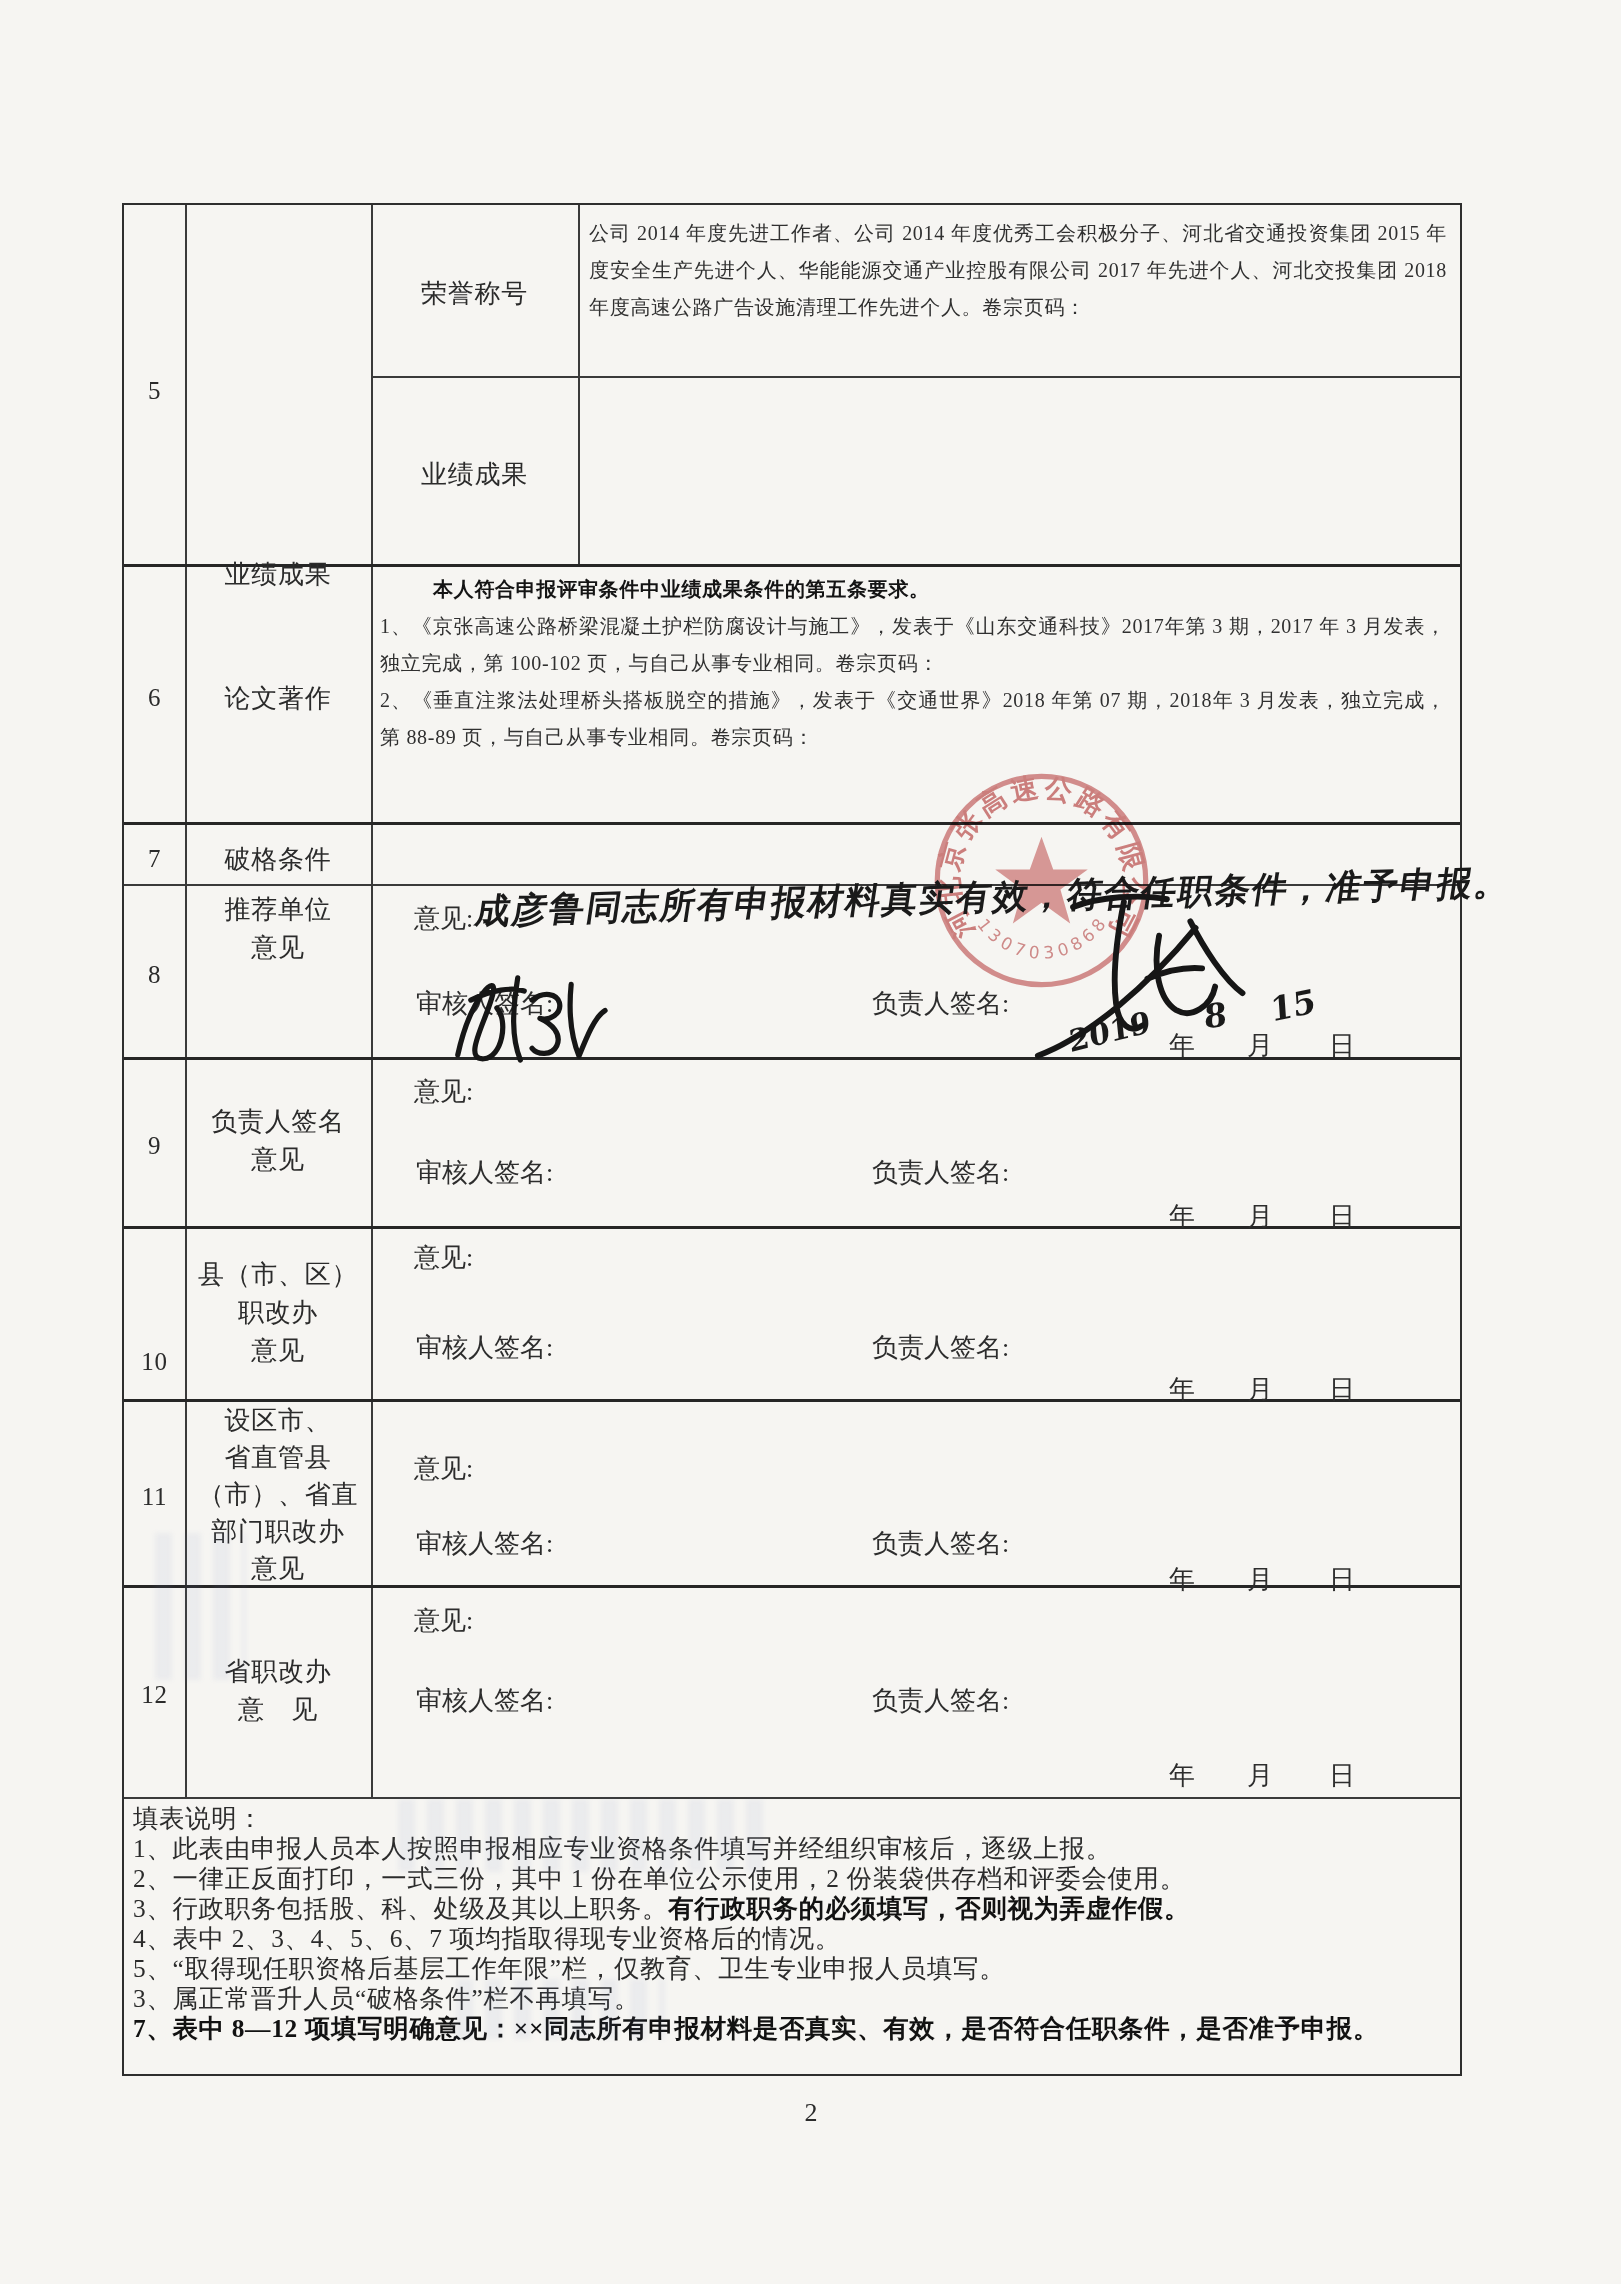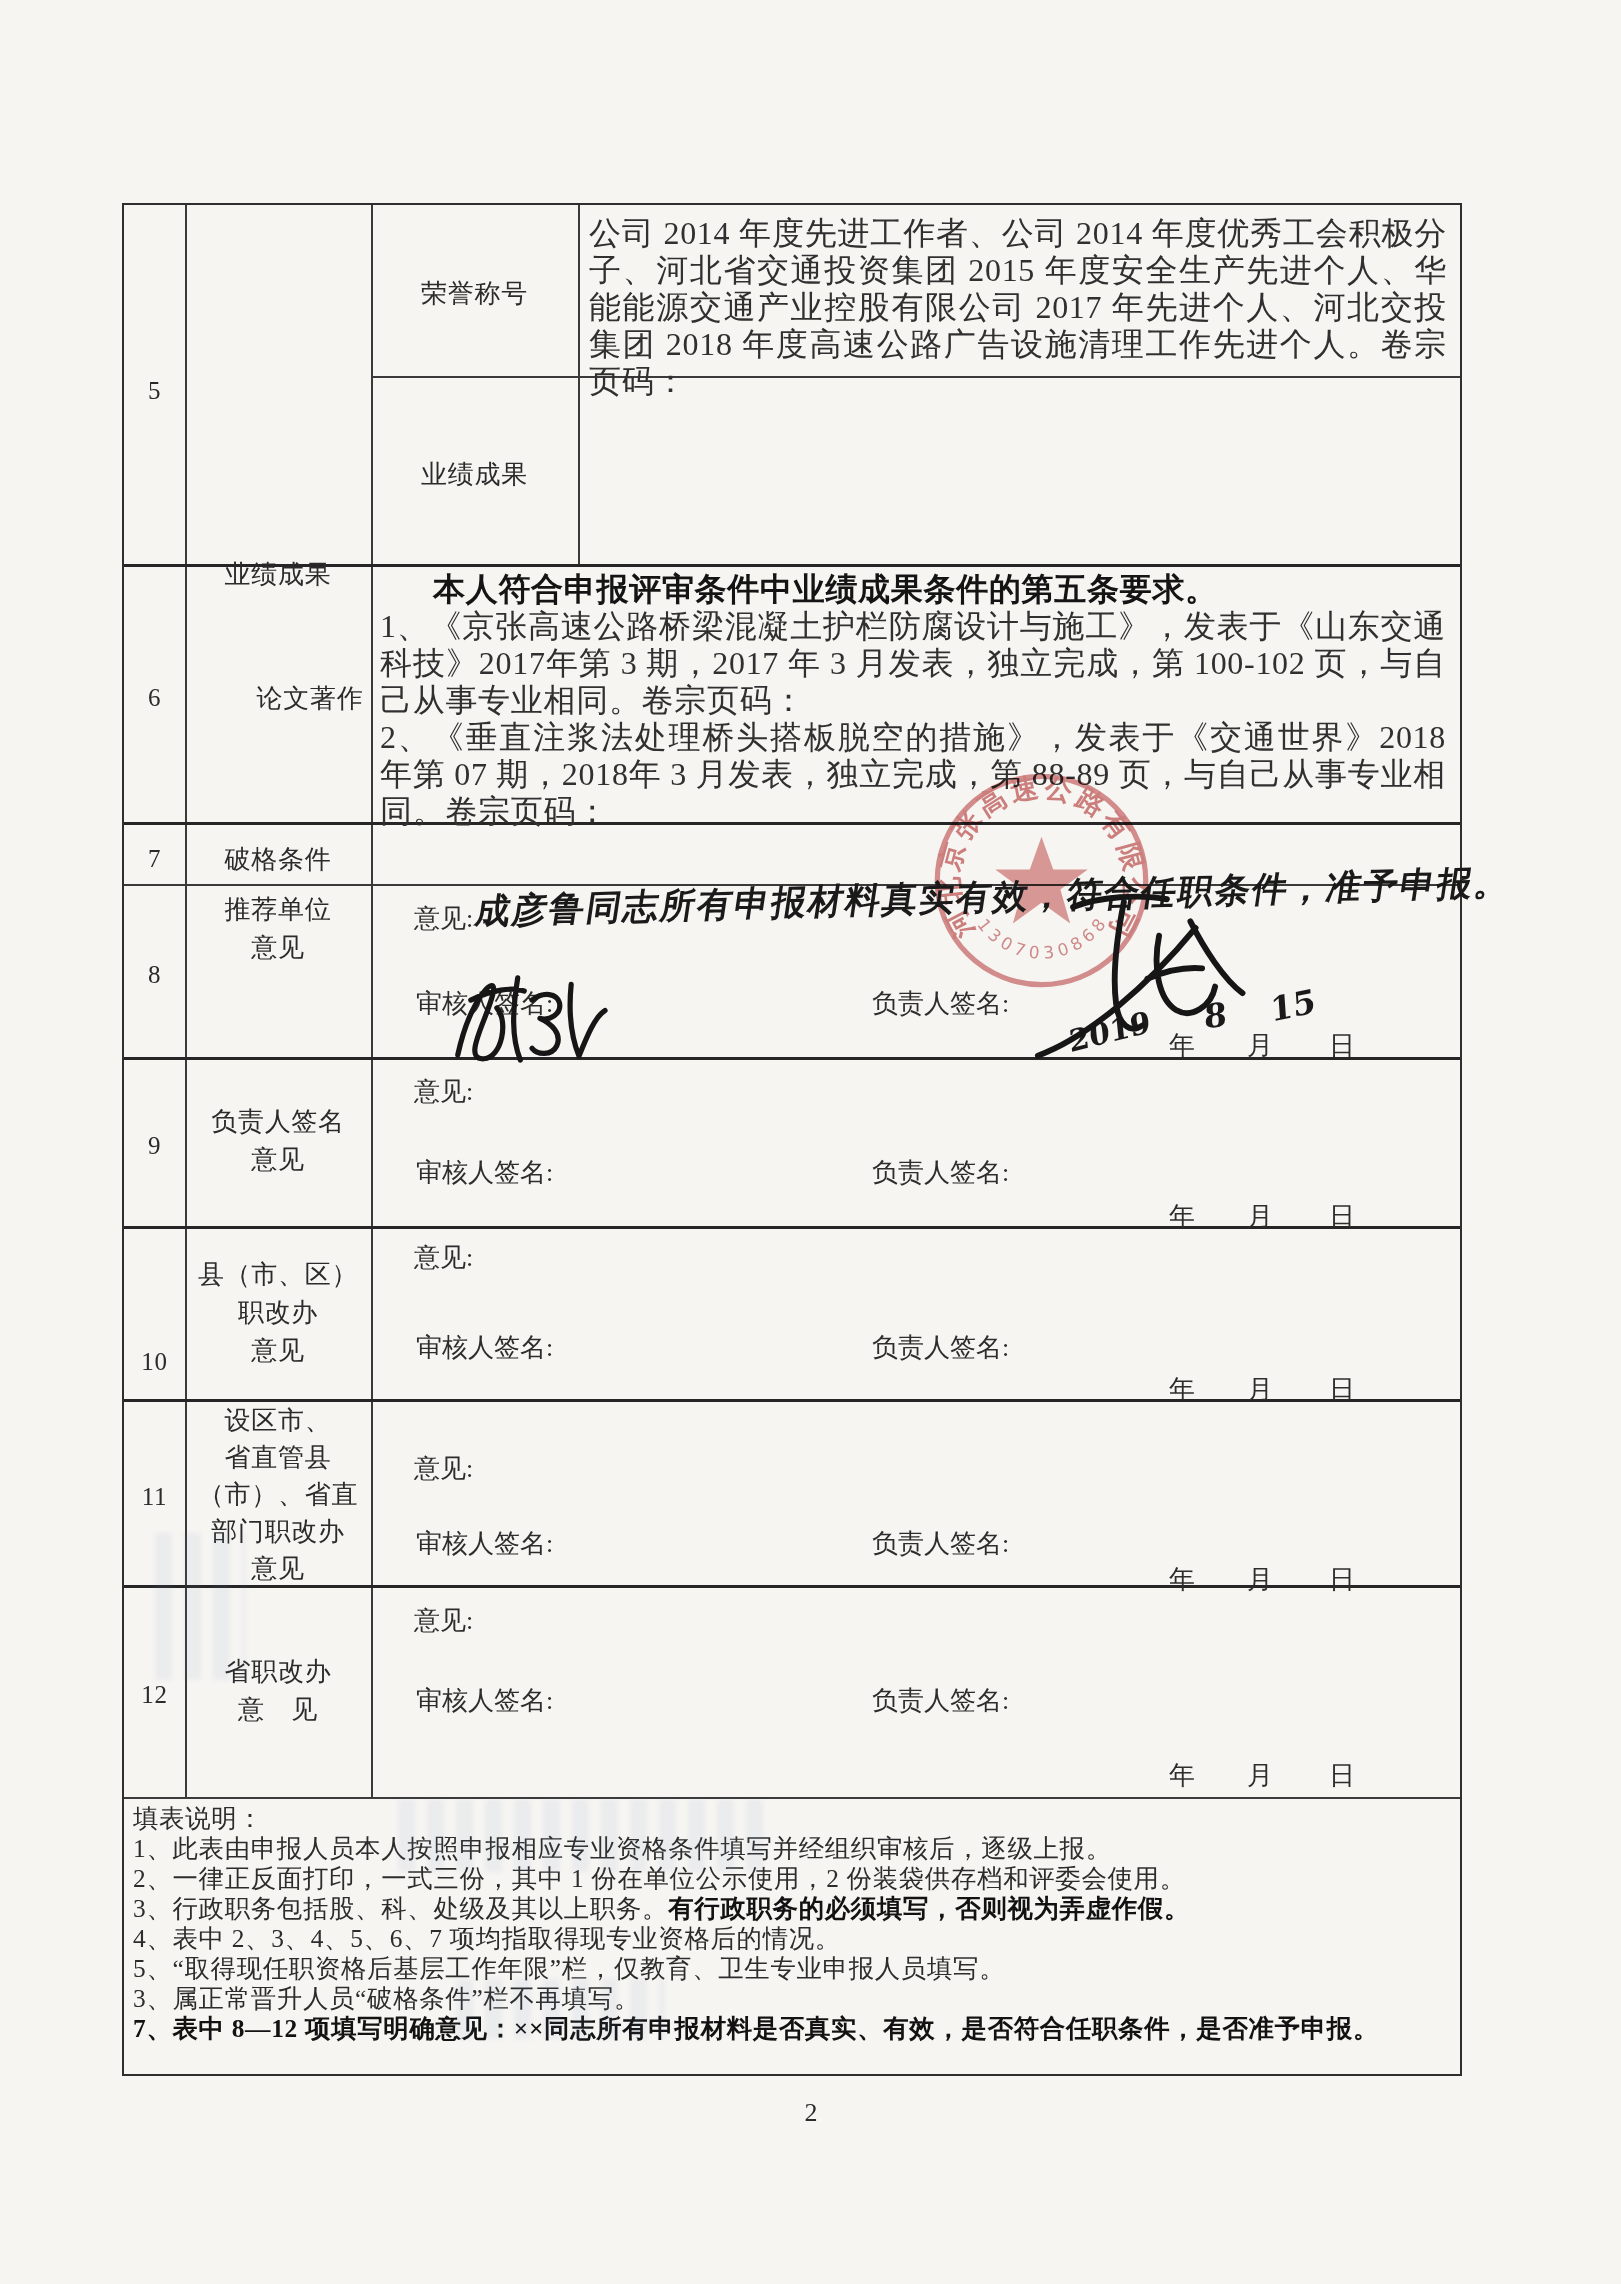--- a/index.html
+++ b/index.html
@@ -15,21 +15,21 @@
     border:2px solid #2e2e2e; box-sizing:content-box;
   }
   .hl{position:absolute; left:0; right:0; height:2px; background:#3a3a3a;}
   .hl.heavy{height:3.3px; background:#262626;}
   .vl{position:absolute; top:0; width:2px; background:#3a3a3a;}
   .cell{position:absolute; line-height:1.45; letter-spacing:0.7px;}
   .num{left:0; width:61px; text-align:center; font-size:25px;}
   .rowlabel{left:61px; width:186px; text-align:center; font-size:26px;
             white-space:pre-line; line-height:38px;}
   .sublabel{left:247px; width:207px; text-align:center; font-size:26px;}
-  .content{font-size:32px; line-height:37px; text-align:justify; color:#303030;}
+  .content{font-size:20px; line-height:37px; text-align:justify; color:#303030;}
   .lead{font-weight:bold; color:#141414; text-indent:53px; margin:0;}
   .p{margin:0; text-align:justify;}
   .p.ind{text-indent:27px;}
   .flabel{position:absolute; font-size:26px; color:#2d2d2d; white-space:nowrap;}
   .datechar{position:absolute; font-size:26px; color:#2d2d2d;}
   
   #notes{position:absolute; left:9px; top:1598px; width:1317px;
          font-size:25.4px; line-height:30px; letter-spacing:0.7px; color:#2c2c2c;}
   #notes .nline{text-align:justify;}
   #notes .b{font-weight:bold; color:#121212;}
@@ -76,21 +76,21 @@
 
     <div class="cell num" style="top:168px;">5</div>
     <div class="cell rowlabel" style="top:351px;">业绩成果</div>
     <div class="cell sublabel" style="top:70px;">荣誉称号</div>
     <div class="cell sublabel" style="top:251px;">业绩成果</div>
     <div class="cell content" style="left:465px;top:10.4px;width:858px;">公司 2014 年度先进工作者、公司 2014 年度优秀工会积极分子、河北省交通投资集团 2015 年度安全生产先进个人、华能能源交通产业控股有限公司 2017 年先进个人、河北交投集团 2018 年度高速公路广告设施清理工作先进个人。卷宗页码：</div>
     <div class="cell content" style="left:465px;top:177px;width:858px;">
     </div>
 
     <div class="cell num" style="top:475px;">6</div>
-    <div class="cell rowlabel" style="top:475px;padding-left:32px;">论文著作</div>
+    <div class="cell rowlabel" style="top:475px;">论文著作</div>
     <div class="cell content" style="left:256px;top:366px;width:1066px;">
       <p class="lead">本人符合申报评审条件中业绩成果条件的第五条要求。</p>
       <p class="p">1、《京张高速公路桥梁混凝土护栏防腐设计与施工》，发表于《山东交通科技》2017年第 3 期，2017 年 3 月发表，独立完成，第 100-102 页，与自己从事专业相同。卷宗页码：</p>
       <p class="p">2、《垂直注浆法处理桥头搭板脱空的措施》，发表于《交通世界》2018 年第 07 期，2018年 3 月发表，独立完成，第 88-89 页，与自己从事专业相同。卷宗页码：</p>
     </div>
 
     <div class="cell num" style="top:636px;">7</div>
     <div class="cell rowlabel" style="top:636px;">破格条件</div>
 
     <div class="cell num" style="top:752px;">8</div>

